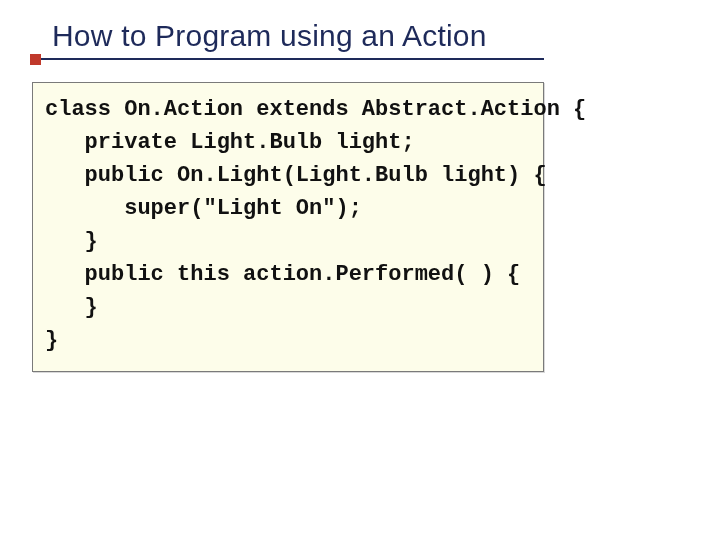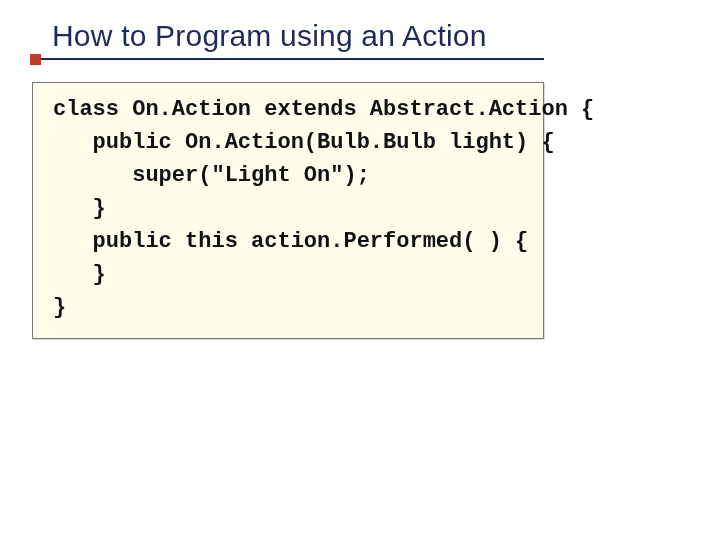--- a/index.html
+++ b/index.html
@@ -40,21 +40,21 @@
   .title-square {
     position: absolute;
     width: 11px;
     height: 11px;
     background: #c0392b;
   }
   .code-box {
     margin: 28px 0 0 0;
     border: 1px solid #7a7a7a;
     background: #fdfdea;
-    padding: 10px 12px 14px 20px;
+    padding: 10px 12px 14px 12px;
     box-shadow: 1px 1px 0 rgba(0,0,0,0.15);
   }
   .code-line {
     font-family: "Courier New", Courier, monospace;
     font-weight: bold;
     font-size: 22px;
     line-height: 1.5;
     white-space: pre;
     color: #111;
   }
@@ -65,21 +65,22 @@
 <div class="slide">
 
   <div class="title-wrap">
     <div class="title-text">How to Program using an Action</div>
     <div class="title-underline" style="bottom:-6px;"></div>
     <div class="title-square" style="left:-2px; bottom:-11px;"></div>
   </div>
 
   <div class="code-box">
     <div class="code-line">class On.Action extends Abstract.Action {</div>
-    <div class="code-line">   public On.Action(Bulb.Bulb light) {</div>
+    <div class="code-line">   private Light.Bulb light;</div>
+    <div class="code-line">   public On.Light(Light.Bulb light) {</div>
     <div class="code-line">      super("Light On");</div>
     <div class="code-line">   }</div>
     <div class="code-line">   public this action.Performed( ) {</div>
     <div class="code-line">   }</div>
     <div class="code-line">}</div>
   </div>
 
 </div>
 
 </body></html>

